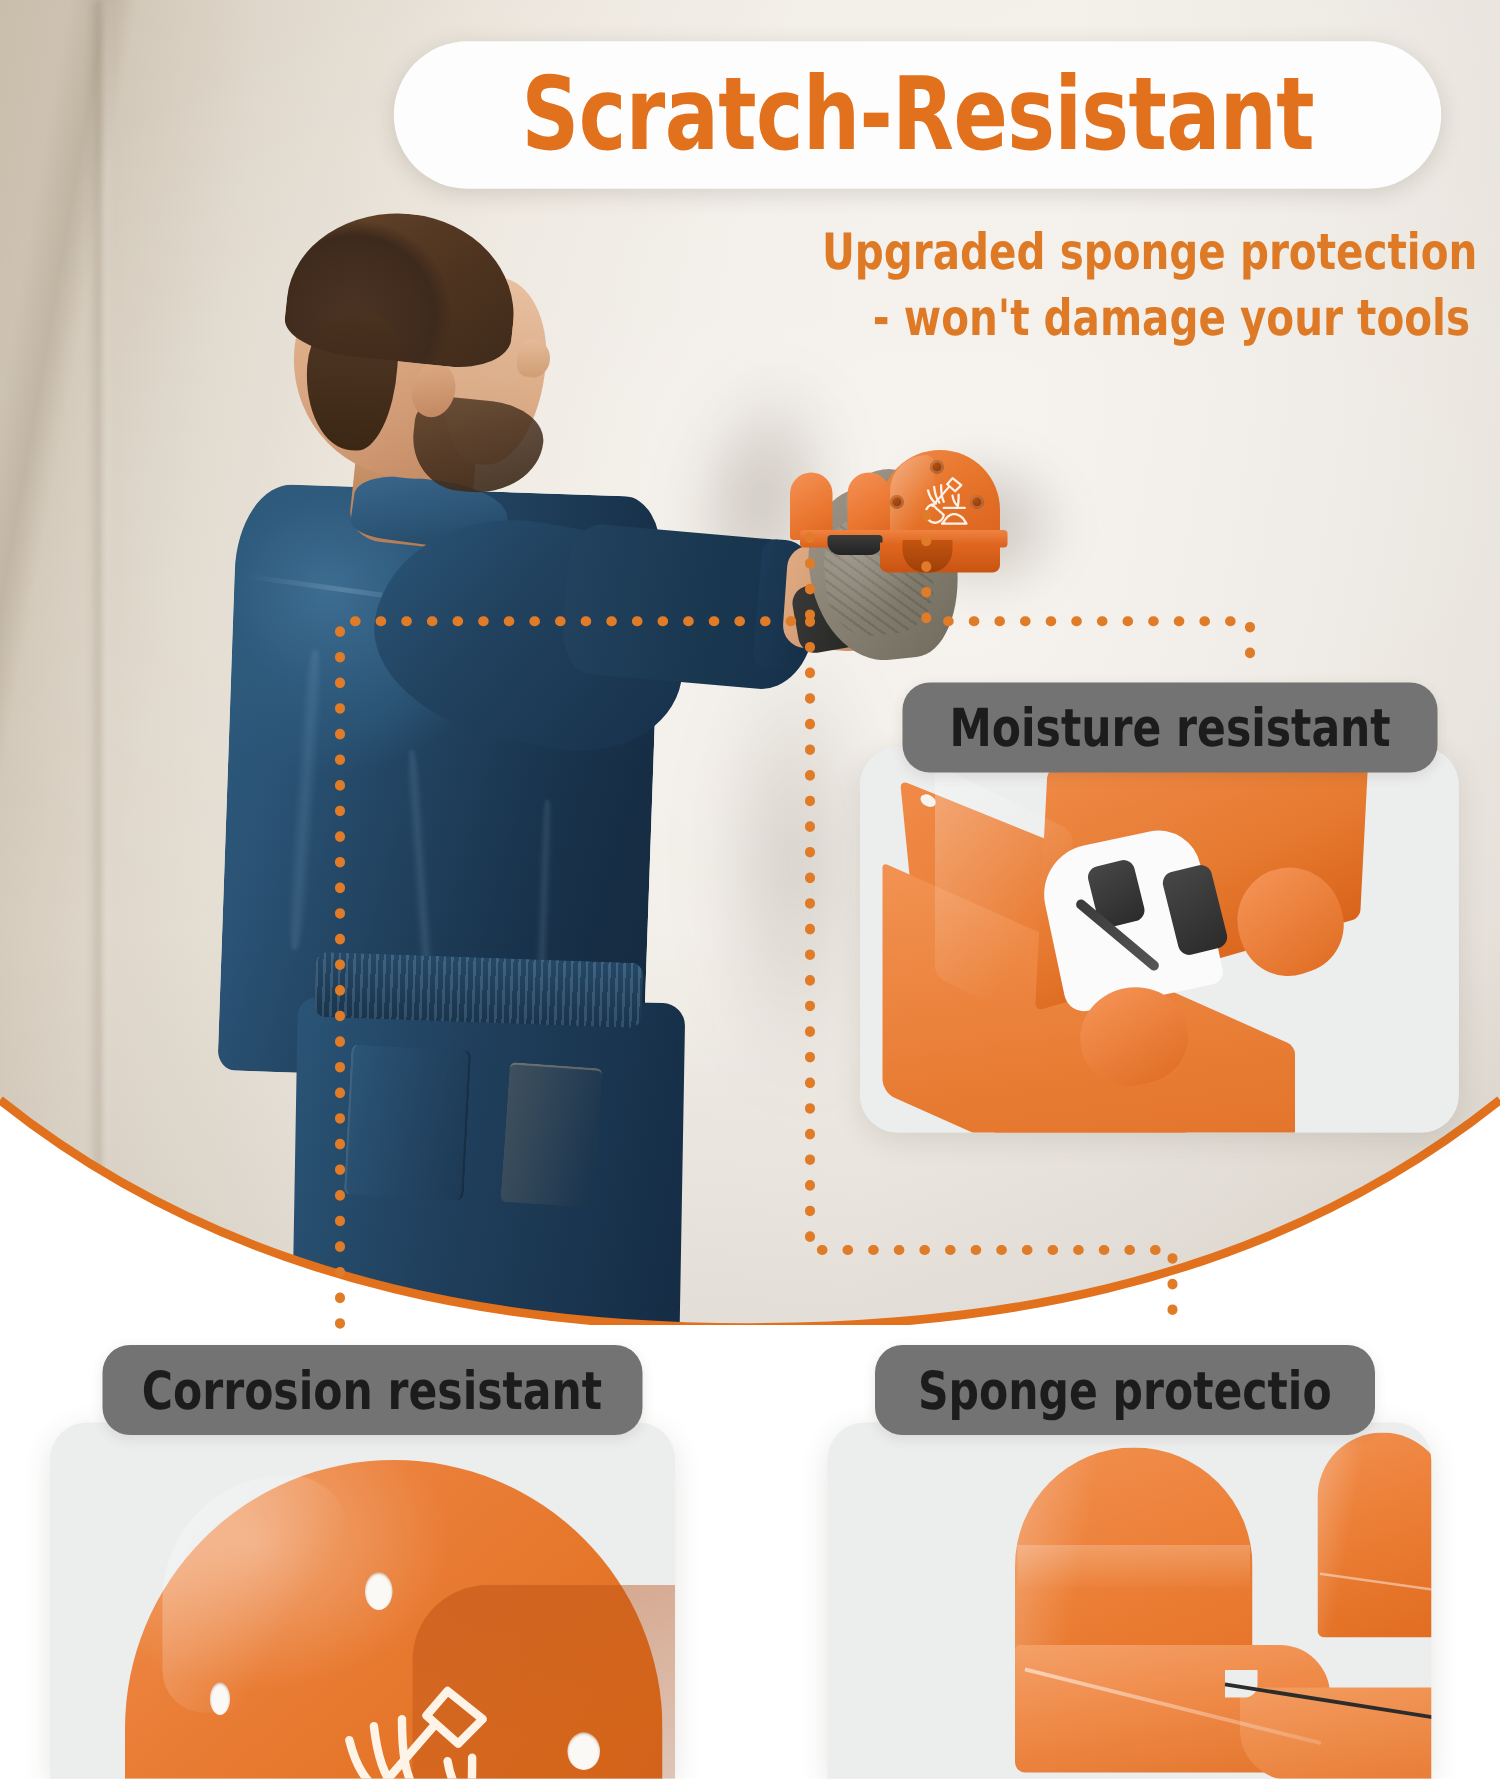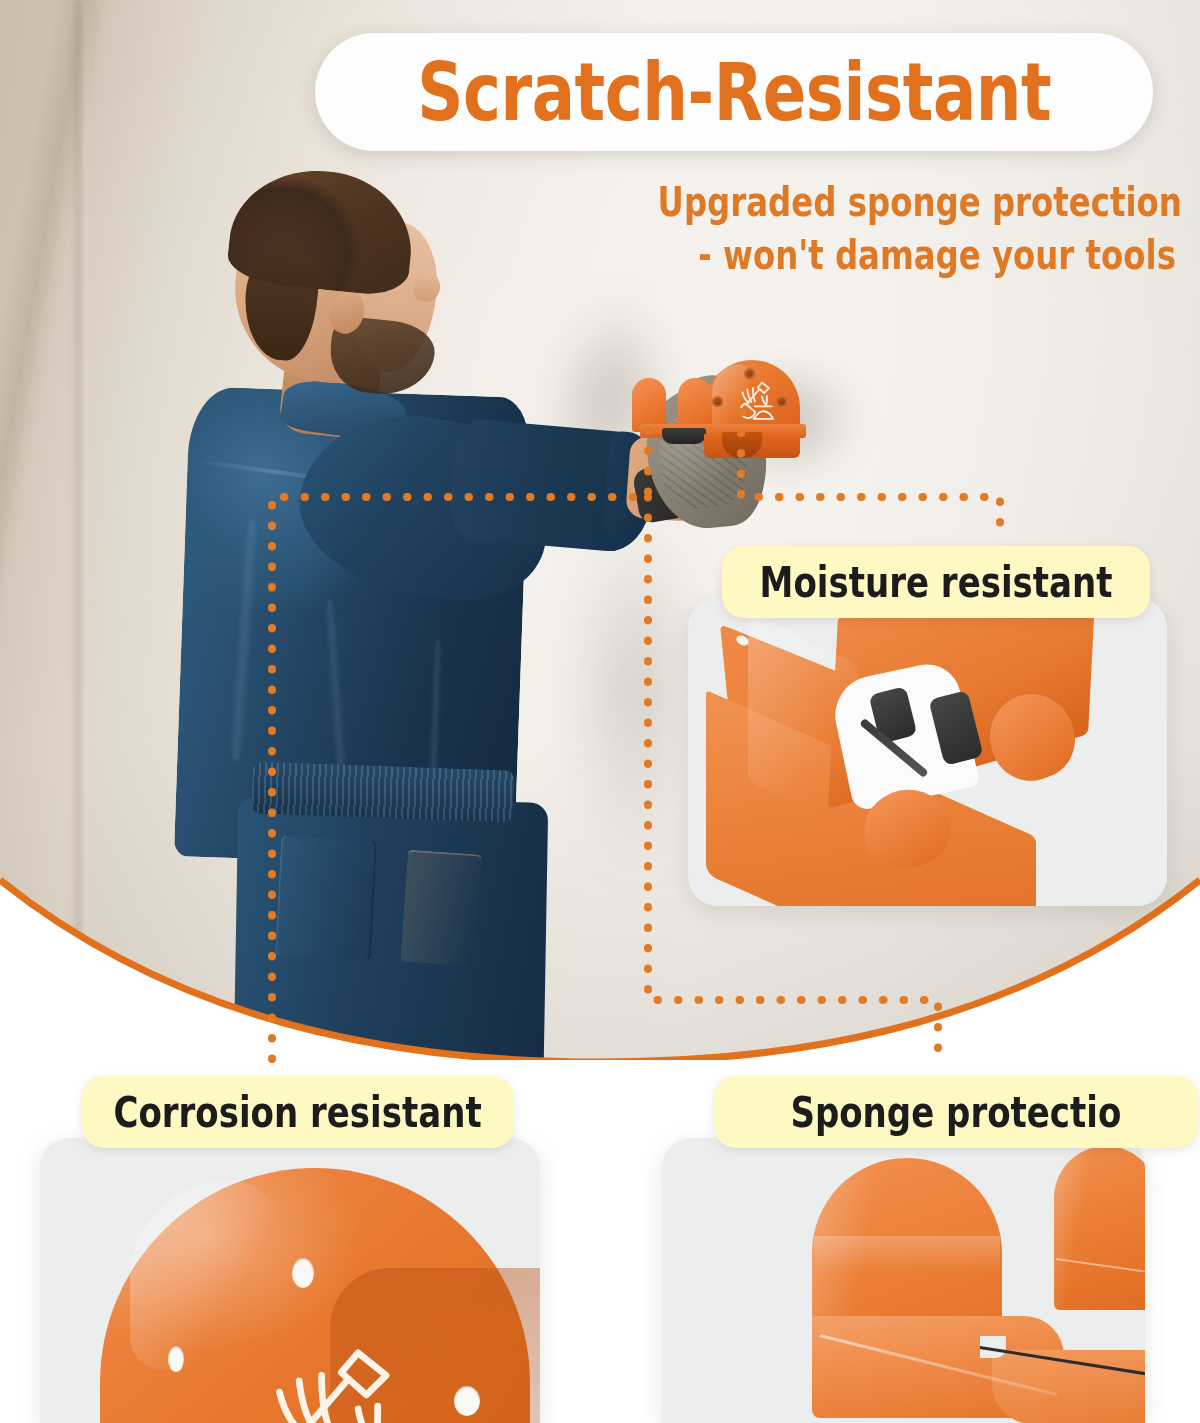--- a/index.html
+++ b/index.html
@@ -284,32 +284,32 @@
   
   .card{
     position:absolute;background:#edeeee;border-radius:30px;overflow:hidden;
     box-shadow:0 6px 22px rgba(70,62,50,.13);
   }
   .card.moisture{left:688px;top:598px;width:479px;height:308px;}
   .card.corrosion{left:40px;top:1138px;width:500px;height:285px;border-radius:30px 30px 0 0;}
   .card.sponge{left:662px;top:1138px;width:483px;height:285px;border-radius:30px 30px 0 0;}
 
   .badge{
-    position:absolute;background:#fef9c3;border-radius:22px;
+    position:absolute;background:#737373;border-radius:22px;
     display:flex;align-items:center;justify-content:center;
     box-shadow:0 3px 10px rgba(70,62,50,.12);
   }
   .badge span{
     font-family:"Liberation Sans Narrow","DejaVu Sans Condensed","Liberation Sans",sans-serif;
     font-weight:bold;font-size:42px;color:#1c1c1c;white-space:nowrap;
     transform:scaleX(.9);
   }
   .badge.b-moist{left:722px;top:546px;width:428px;height:72px;}
   .badge.b-corr{left:82px;top:1076px;width:432px;height:72px;}
-  .badge.b-spng{left:700px;top:1076px;width:484px;height:72px;margin-left:14px;}
+  .badge.b-spng{left:700px;top:1076px;width:400px;height:72px;}
 
   
   .m-art{position:absolute;inset:0;background:#eceded;}
   .m-plate{
     position:absolute;left:32px;top:26px;width:210px;height:250px;
     background:linear-gradient(128deg,#f08a47 0%,#e87a30 46%,#d9641b 100%);
     transform:skewY(27deg) rotate(-6deg);transform-origin:top left;
     border-radius:6px 10px 4px 4px;
   }
   .m-deck{

